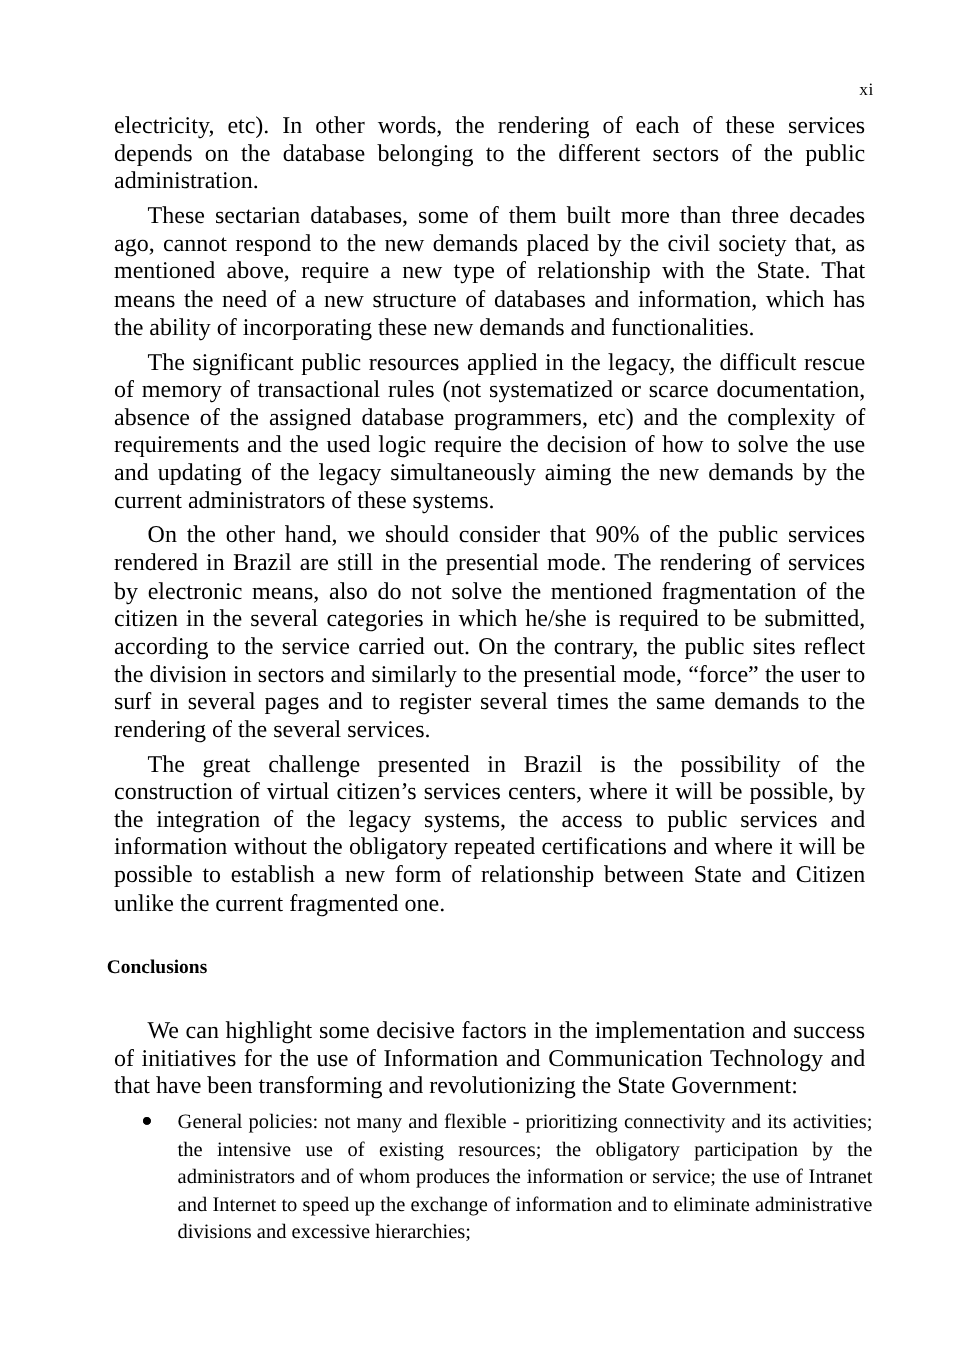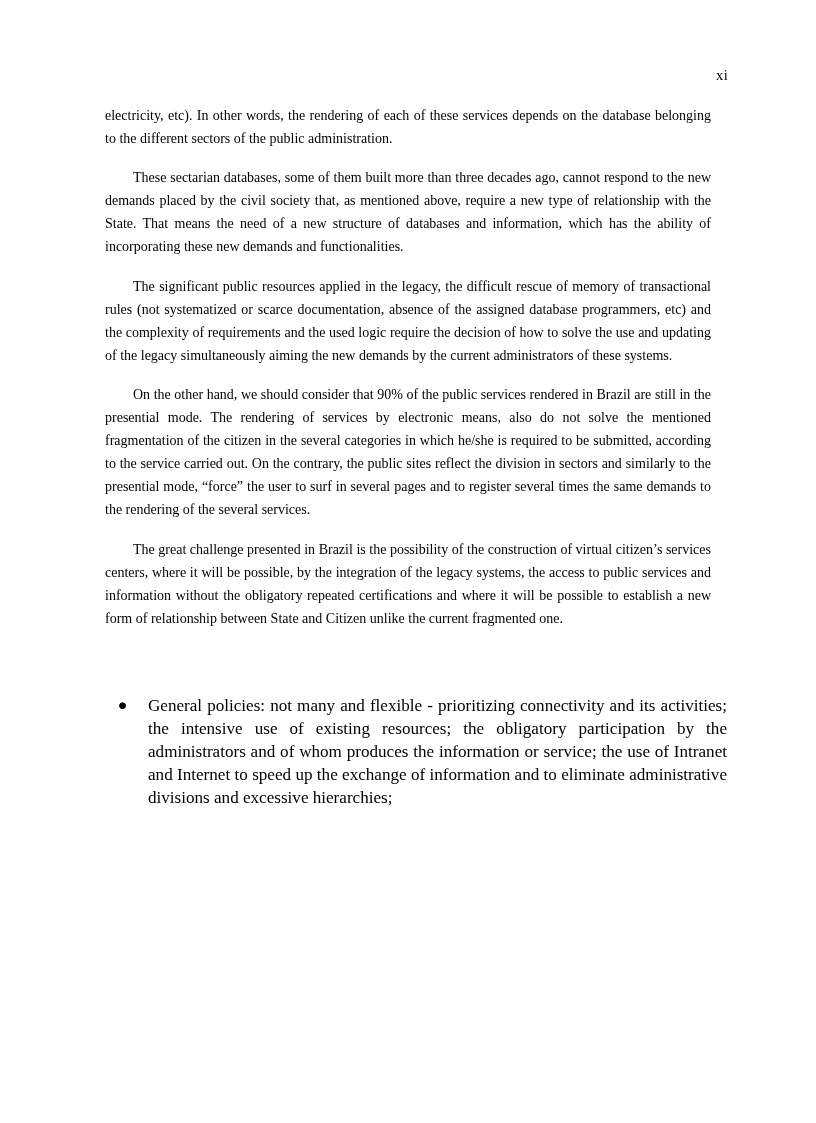--- a/index.html
+++ b/index.html
@@ -38,22 +38,22 @@
   }
 
   .content {
     position: absolute;
     left: 89px;
     top: 88px;
     width: 638px;
   }
 
   p.body-par {
-    margin: 16px;
-    font-size: 14px;
+    margin: 6px;
+    font-size: 20px;
     line-height: 23.1px;
     text-align: justify;
     text-justify: inter-word;
     -webkit-hyphens: none;
     hyphens: none;
   }
 
   p.body-par.indent {
     text-indent: 28px;
   }
@@ -108,23 +108,25 @@
     <p class="body-par indent">These sectarian databases, some of them built more than three decades ago, cannot respond to the new demands placed by the civil society that, as mentioned above, require a new type of relationship with the State. That means the need of a new structure of databases and information, which has the ability of incorporating these new demands and functionalities.</p>
 
     <p class="body-par indent">The significant public resources applied in the legacy, the difficult rescue of memory of transactional rules (not systematized or scarce documentation, absence of the assigned database programmers, etc) and the complexity of requirements and the used logic require the decision of how to solve the use and updating of the legacy simultaneously aiming the new demands by the current administrators of these systems.</p>
 
     <p class="body-par indent">On the other hand, we should consider that 90% of the public services rendered in Brazil are still in the presential mode. The rendering of services by electronic means, also do not solve the mentioned fragmentation of the citizen in the several categories in which he/she is required to be submitted, according to the service carried out. On the contrary, the public sites reflect the division in sectors and similarly to the presential mode, “force” the user to surf in several pages and to register several times the same demands to the rendering of the several services.</p>
 
     <p class="body-par indent">The great challenge presented in Brazil is the possibility of the construction of virtual citizen’s services centers, where it will be possible, by the integration of the legacy systems, the access to public services and information without the obligatory repeated certifications and where it will be possible to establish a new form of relationship between State and Citizen unlike the current fragmented one.</p>
 
     <div class="gap-before-heading"></div>
 
+    <h2 class="section-heading">Conclusions</h2>
 
     <div class="gap-after-heading"></div>
 
+    <p class="body-par indent">We can highlight some decisive factors in the implementation and success of  initiatives for the use of Information and Communication Technology and that have been transforming and revolutionizing the State Government:</p>
 
     <ul class="bullet-list">
       <li>
         <span class="bullet-marker">●</span>
       </li>
       <li>
         <span class="bullet-marker">●</span>
         <span>General policies: not many and flexible - prioritizing connectivity and its activities; the intensive use of existing resources; the obligatory participation by the administrators and of whom produces the information or service; the use of Intranet and Internet to speed up the exchange of information and to eliminate administrative divisions and excessive hierarchies;</span>
       </li>
     </ul>

